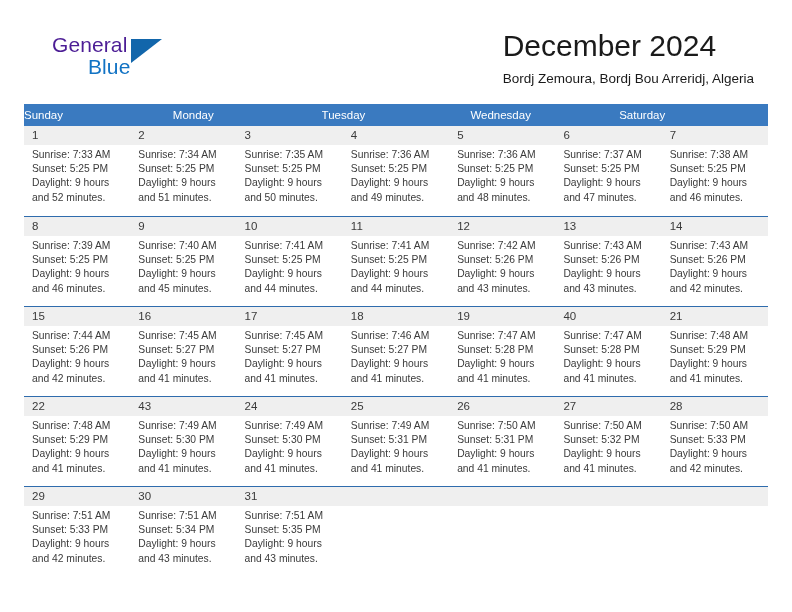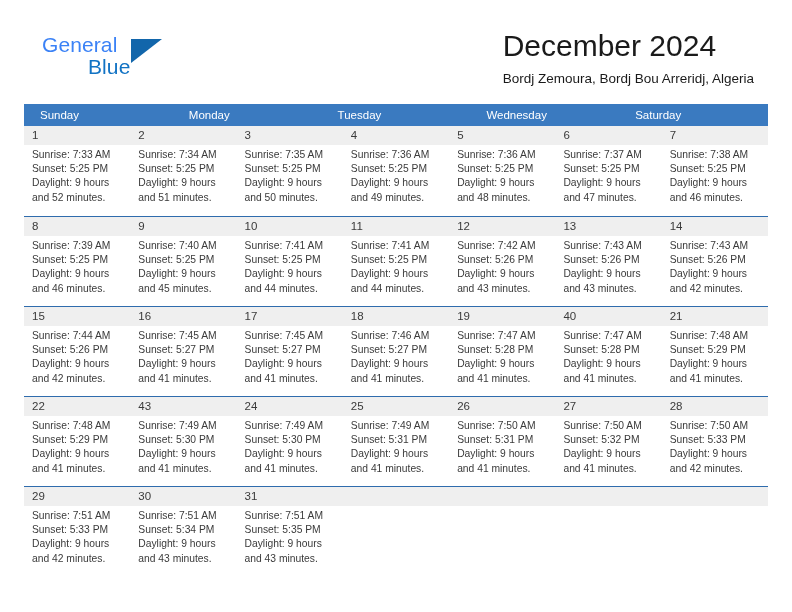--- a/index.html
+++ b/index.html
@@ -31,24 +31,24 @@
   }
   .logo {
     position: absolute;
     left: 34px;
     top: 33px;
     width: 180px;
     height: 56px;
   }
   .logo-general {
     position: absolute;
-    left: 8px;
+    left: 18px;
     top: 0;
     font-size: 21px;
-    color: #3b82f6;
+    color: #4c1d95;
     letter-spacing: 0.1px;
     line-height: 24px;
     text-align: right;
   }
   .logo-blue {
     position: absolute;
     left: 54px;
     top: 22px;
     font-size: 21px;
     color: #1273c4;
@@ -98,21 +98,21 @@
   .weekday-header {
     display: flex;
     background: #3a7ac0;
     height: 22px;
   }
   .weekday-cell {
     flex: 1 1 0;
     color: #ffffff;
     font-size: 11.5px;
     line-height: 22px;
-    padding-left: 16px;
+    padding-left: 0;
     box-sizing: border-box;
     white-space: nowrap;
     overflow: hidden;
   }
 
   .week-row {
     position: relative;
     height: 90px;
     border-top: 1.5px solid #2f6cad;
     box-sizing: border-box;

